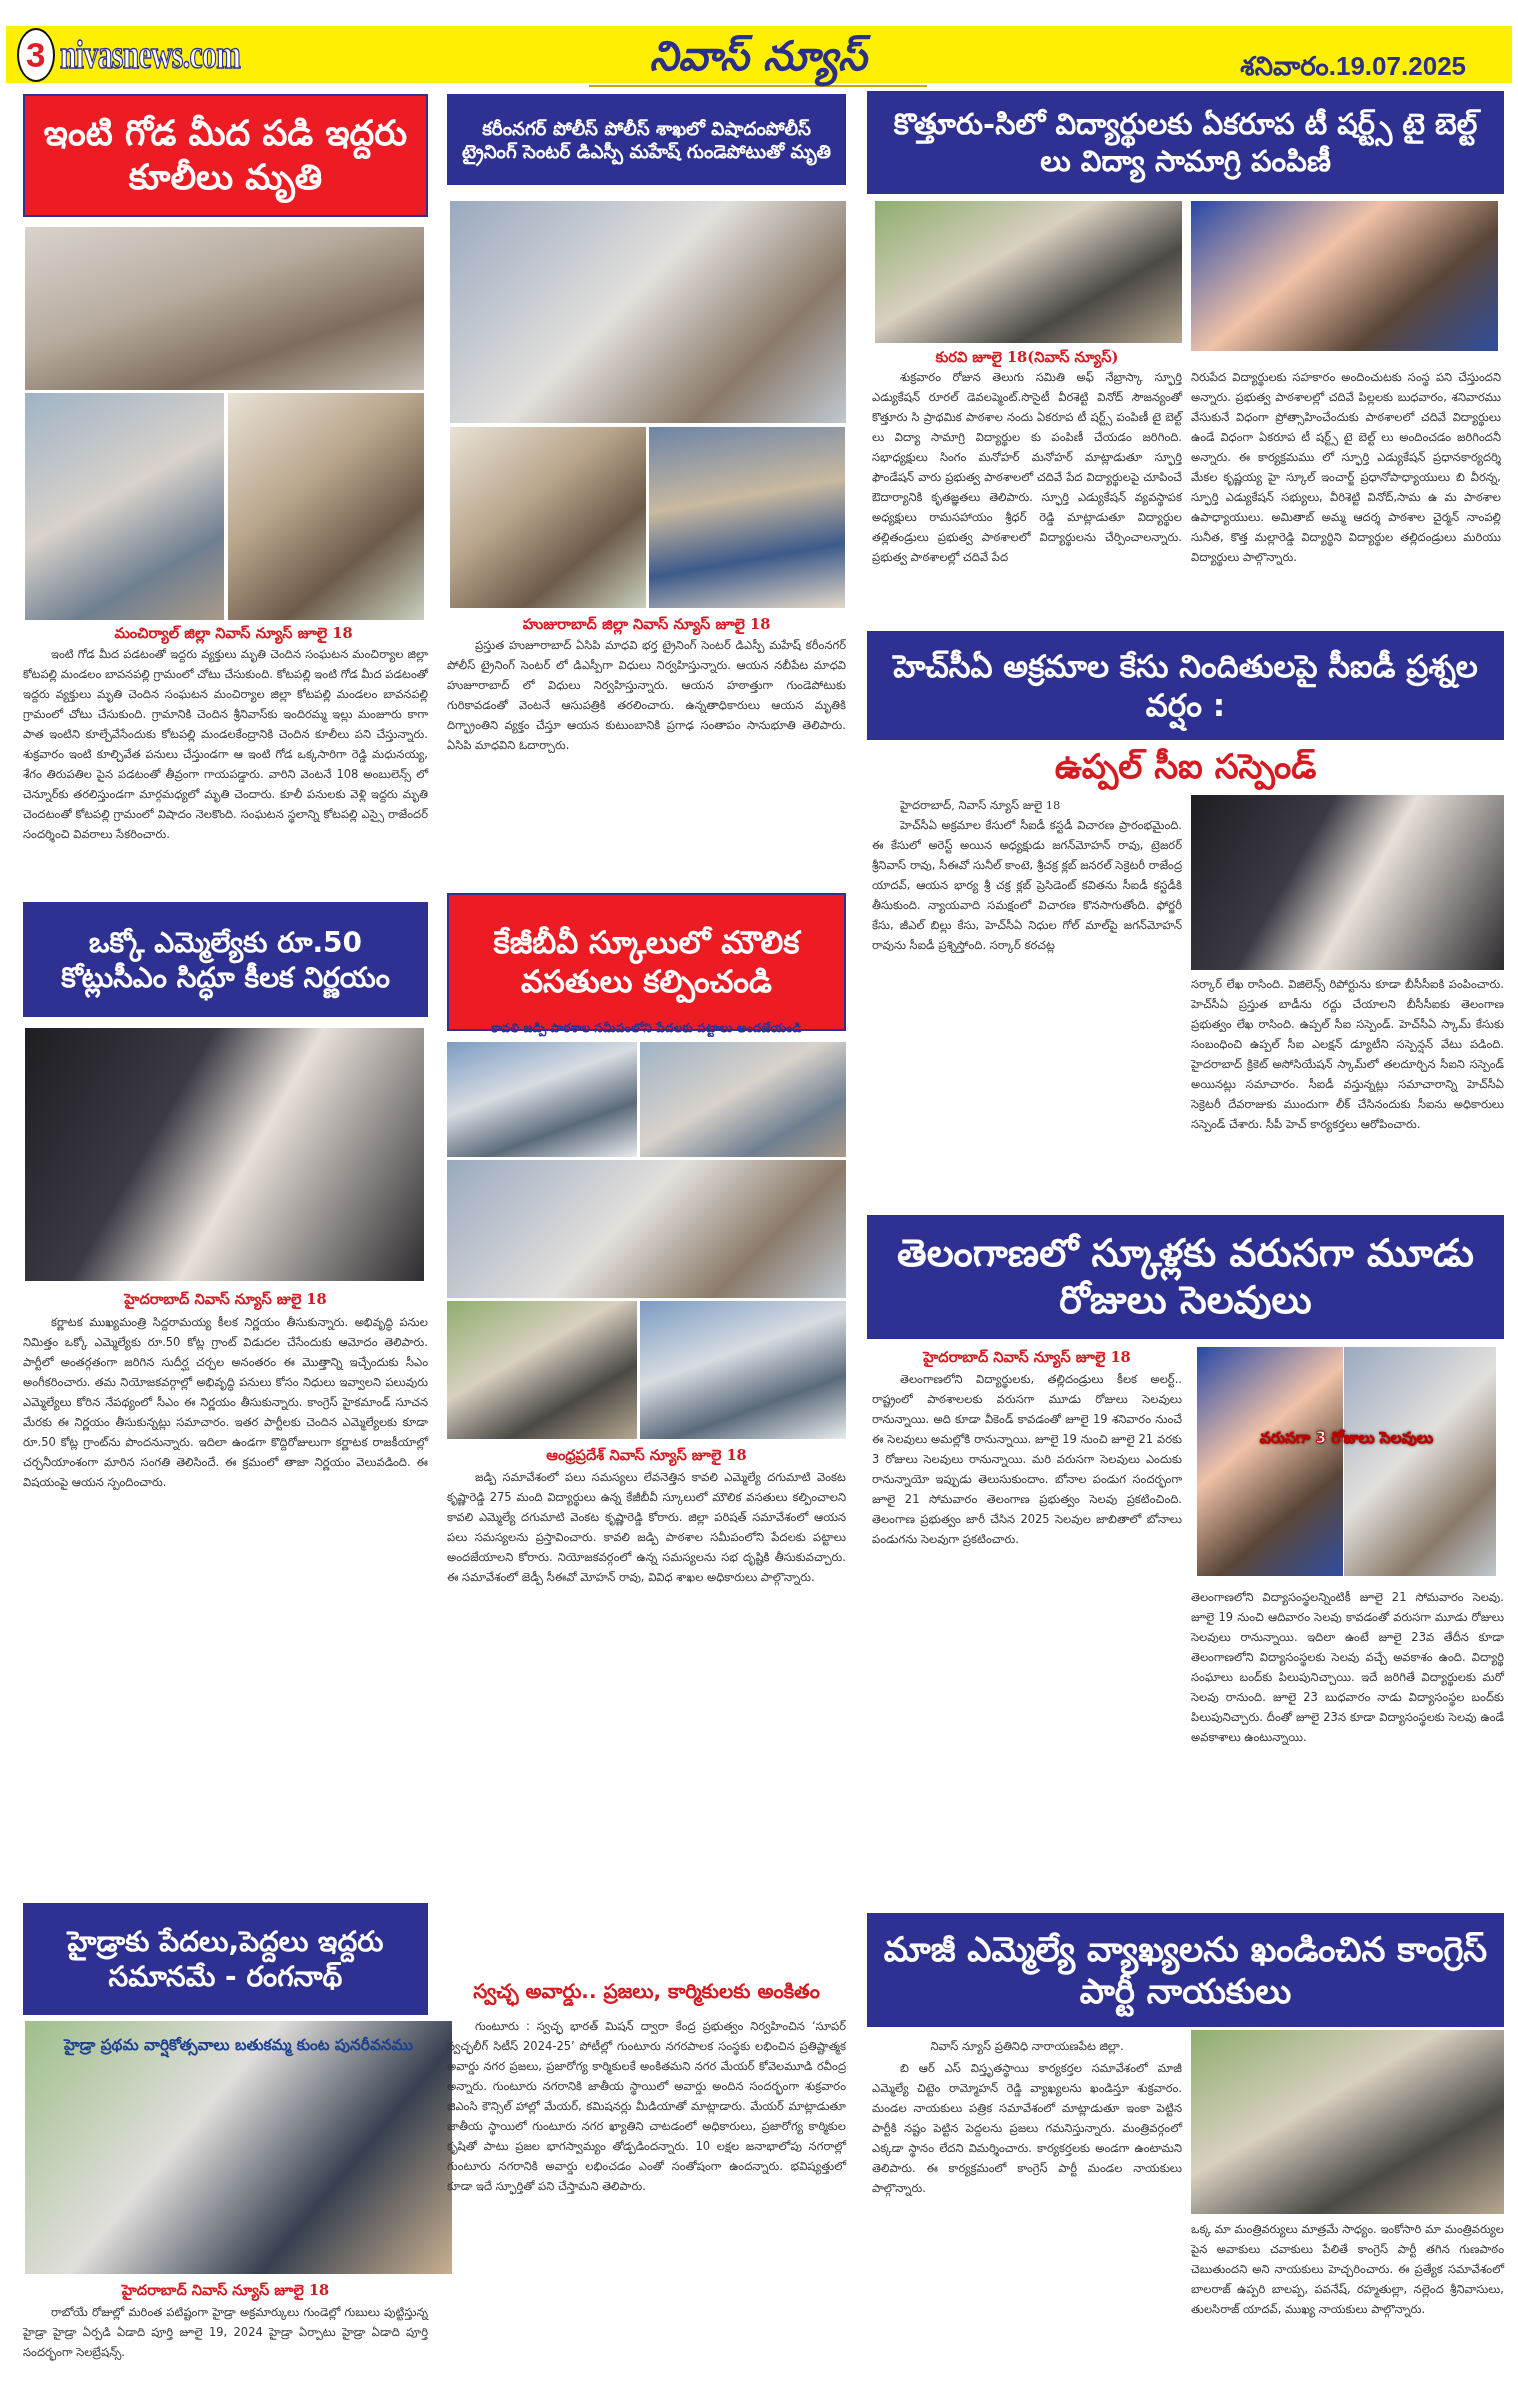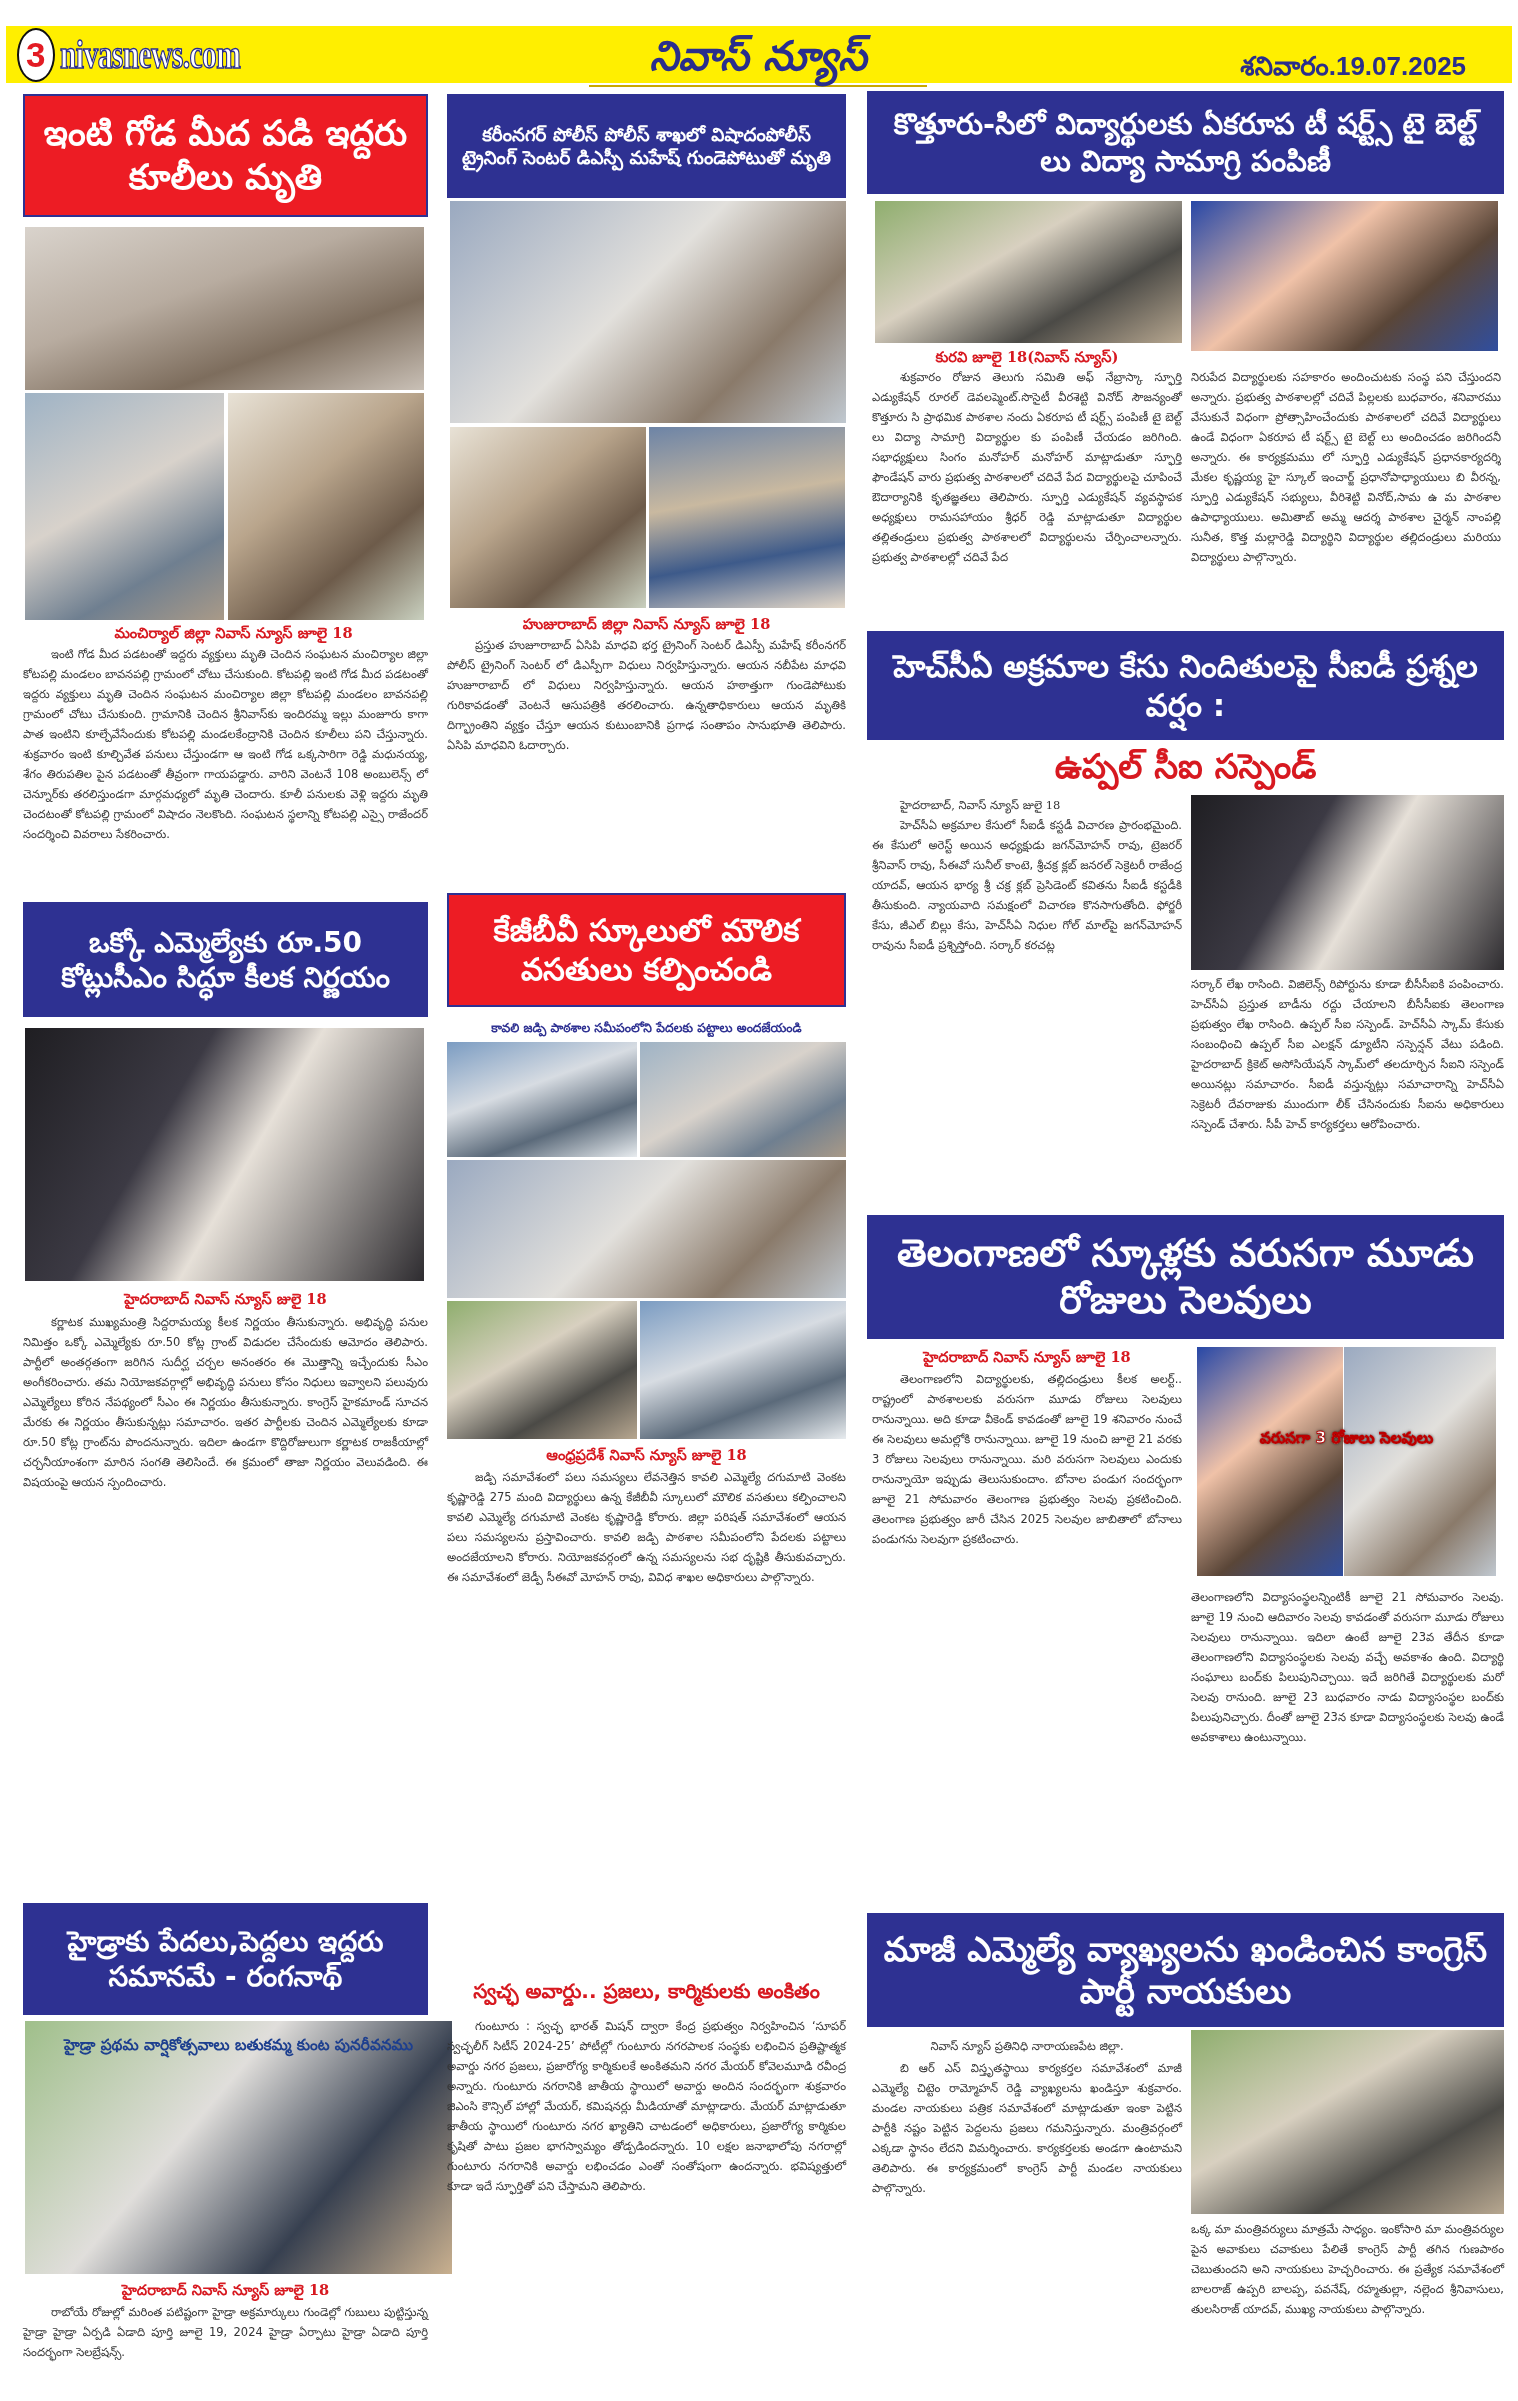--- a/index.html
+++ b/index.html
@@ -72,30 +72,30 @@
 <section>
   <div class="hl blue" style="left:23px;top:1903px;width:405px;height:112px;font-size:28px;padding:0 12.3px;">హైడ్రాకు పేదలు,పెద్దలు ఇద్దరు సమానమే - రంగనాథ్</div>
   <div class="photo ph-j" style="left:25px;top:2021px;width:427px;height:253px;">
     <div class="photo-caption" style="top:15.3px;font-size:15.3px;-webkit-text-stroke:0;color:#1d3f8f;text-shadow:none;">హైడ్రా ప్రథమ వార్షికోత్సవాలు బతుకమ్మ కుంట పునరీవనము</div>
   </div>
   <div class="dateline" style="left:23px;top:2280px;width:405px;">హైదరాబాద్ నివాస్ న్యూస్ జూలై 18</div>
   <p class="body" style="left:23px;top:2302px;width:405px;">రాబోయే రోజుల్లో మరింత పటిష్టంగా హైడ్రా అక్రమార్కులు గుండెల్లో గుబులు పుట్టిస్తున్న హైడ్రా హైడ్రా ఏర్పడి ఏడాది పూర్తి జూలై 19, 2024 హైడ్రా ఏర్పాటు హైడ్రా ఏడాది పూర్తి సందర్భంగా సెలబ్రేషన్స్.</p>
 </section>
 
 <section>
-  <div class="hl blue" style="left:447px;top:94px;width:399px;height:104px;font-size:18.4px;padding:0 10.7px;">కరీంనగర్ పోలీస్ పోలీస్ శాఖలో విషాదంపోలీస్ ట్రైనింగ్ సెంటర్ డిఎస్పీ మహేష్ గుండెపోటుతో మృతి</div>
+  <div class="hl blue" style="left:447px;top:94px;width:399px;height:91px;font-size:18.4px;padding:0 10.7px;">కరీంనగర్ పోలీస్ పోలీస్ శాఖలో విషాదంపోలీస్ ట్రైనింగ్ సెంటర్ డిఎస్పీ మహేష్ గుండెపోటుతో మృతి</div>
   <div class="photo ph-f" style="left:450px;top:201px;width:396px;height:222px;"></div>
   <div class="photo ph-c" style="left:450px;top:427px;width:196px;height:181px;"></div>
   <div class="photo ph-d" style="left:649px;top:427px;width:196px;height:181px;"></div>
   <div class="dateline" style="left:447px;top:614px;width:399px;">హుజురాబాద్ జిల్లా నివాస్ న్యూస్ జూలై 18</div>
   <p class="body" style="left:447px;top:635px;width:399px;">ప్రస్తుత హుజూరాబాద్ ఏసిపి మాధవి భర్త ట్రైనింగ్ సెంటర్ డిఎస్పీ మహేష్ కరీంనగర్ పోలీస్ ట్రైనింగ్ సెంటర్ లో డిఎస్పీగా విధులు నిర్వహిస్తున్నారు. ఆయన నబీపేట మాధవి హుజూరాబాద్ లో విధులు నిర్వహిస్తున్నారు. ఆయన హఠాత్తుగా గుండెపోటుకు గురికావడంతో వెంటనే ఆసుపత్రికి తరలించారు. ఉన్నతాధికారులు ఆయన మృతికి దిగ్భ్రాంతిని వ్యక్తం చేస్తూ ఆయన కుటుంబానికి ప్రగాఢ సంతాపం సానుభూతి తెలిపారు. ఏసిపి మాధవిని ఓదార్చారు.</p>
 </section>
 
 <section>
-  <div class="hl red" style="left:447px;top:893px;width:399px;height:114px;font-size:31px;padding:0 10.7px;">కేజీబీవీ స్కూలులో మౌలిక వసతులు కల్పించండి</div>
+  <div class="hl red" style="left:447px;top:893px;width:399px;height:138px;font-size:31px;padding:0 10.7px;">కేజీబీవీ స్కూలులో మౌలిక వసతులు కల్పించండి</div>
   <div style="position:absolute;left:447px;top:1020px;width:399px;text-align:center;font:bold 12.3px/17px 'DejaVu Sans',sans-serif;color:#2e3192;">కావలి జడ్పి పాఠశాల సమీపంలోని పేదలకు పట్టాలు అందజేయండి</div>
   <div class="photo ph-g" style="left:447px;top:1042px;width:190px;height:115px;"></div>
   <div class="photo ph-b" style="left:640px;top:1042px;width:206px;height:115px;"></div>
   <div class="photo ph-f" style="left:447px;top:1160px;width:399px;height:138px;"></div>
   <div class="photo ph-h" style="left:447px;top:1301px;width:190px;height:138px;"></div>
   <div class="photo ph-g" style="left:640px;top:1301px;width:206px;height:138px;"></div>
   <div class="dateline" style="left:447px;top:1445px;width:399px;">ఆంధ్రప్రదేశ్ నివాస్ న్యూస్ జూలై 18</div>
   <p class="body" style="left:447px;top:1467px;width:399px;">జడ్పి సమావేశంలో పలు సమస్యలు లేవనెత్తిన కావలి ఎమ్మెల్యే దగుమాటి వెంకట కృష్ణారెడ్డి 275 మంది విద్యార్థులు ఉన్న కేజీబీవీ స్కూలులో మౌలిక వసతులు కల్పించాలని కావలి ఎమ్మెల్యే దగుమాటి వెంకట కృష్ణారెడ్డి కోరారు. జిల్లా పరిషత్ సమావేశంలో ఆయన పలు సమస్యలను ప్రస్తావించారు. కావలి జడ్పి పాఠశాల సమీపంలోని పేదలకు పట్టాలు అందజేయాలని కోరారు. నియోజకవర్గంలో ఉన్న సమస్యలను సభ దృష్టికి తీసుకువచ్చారు. ఈ సమావేశంలో జెడ్పీ సీఈవో మోహన్ రావు, వివిధ శాఖల అధికారులు పాల్గొన్నారు.</p>
 </section>
 

